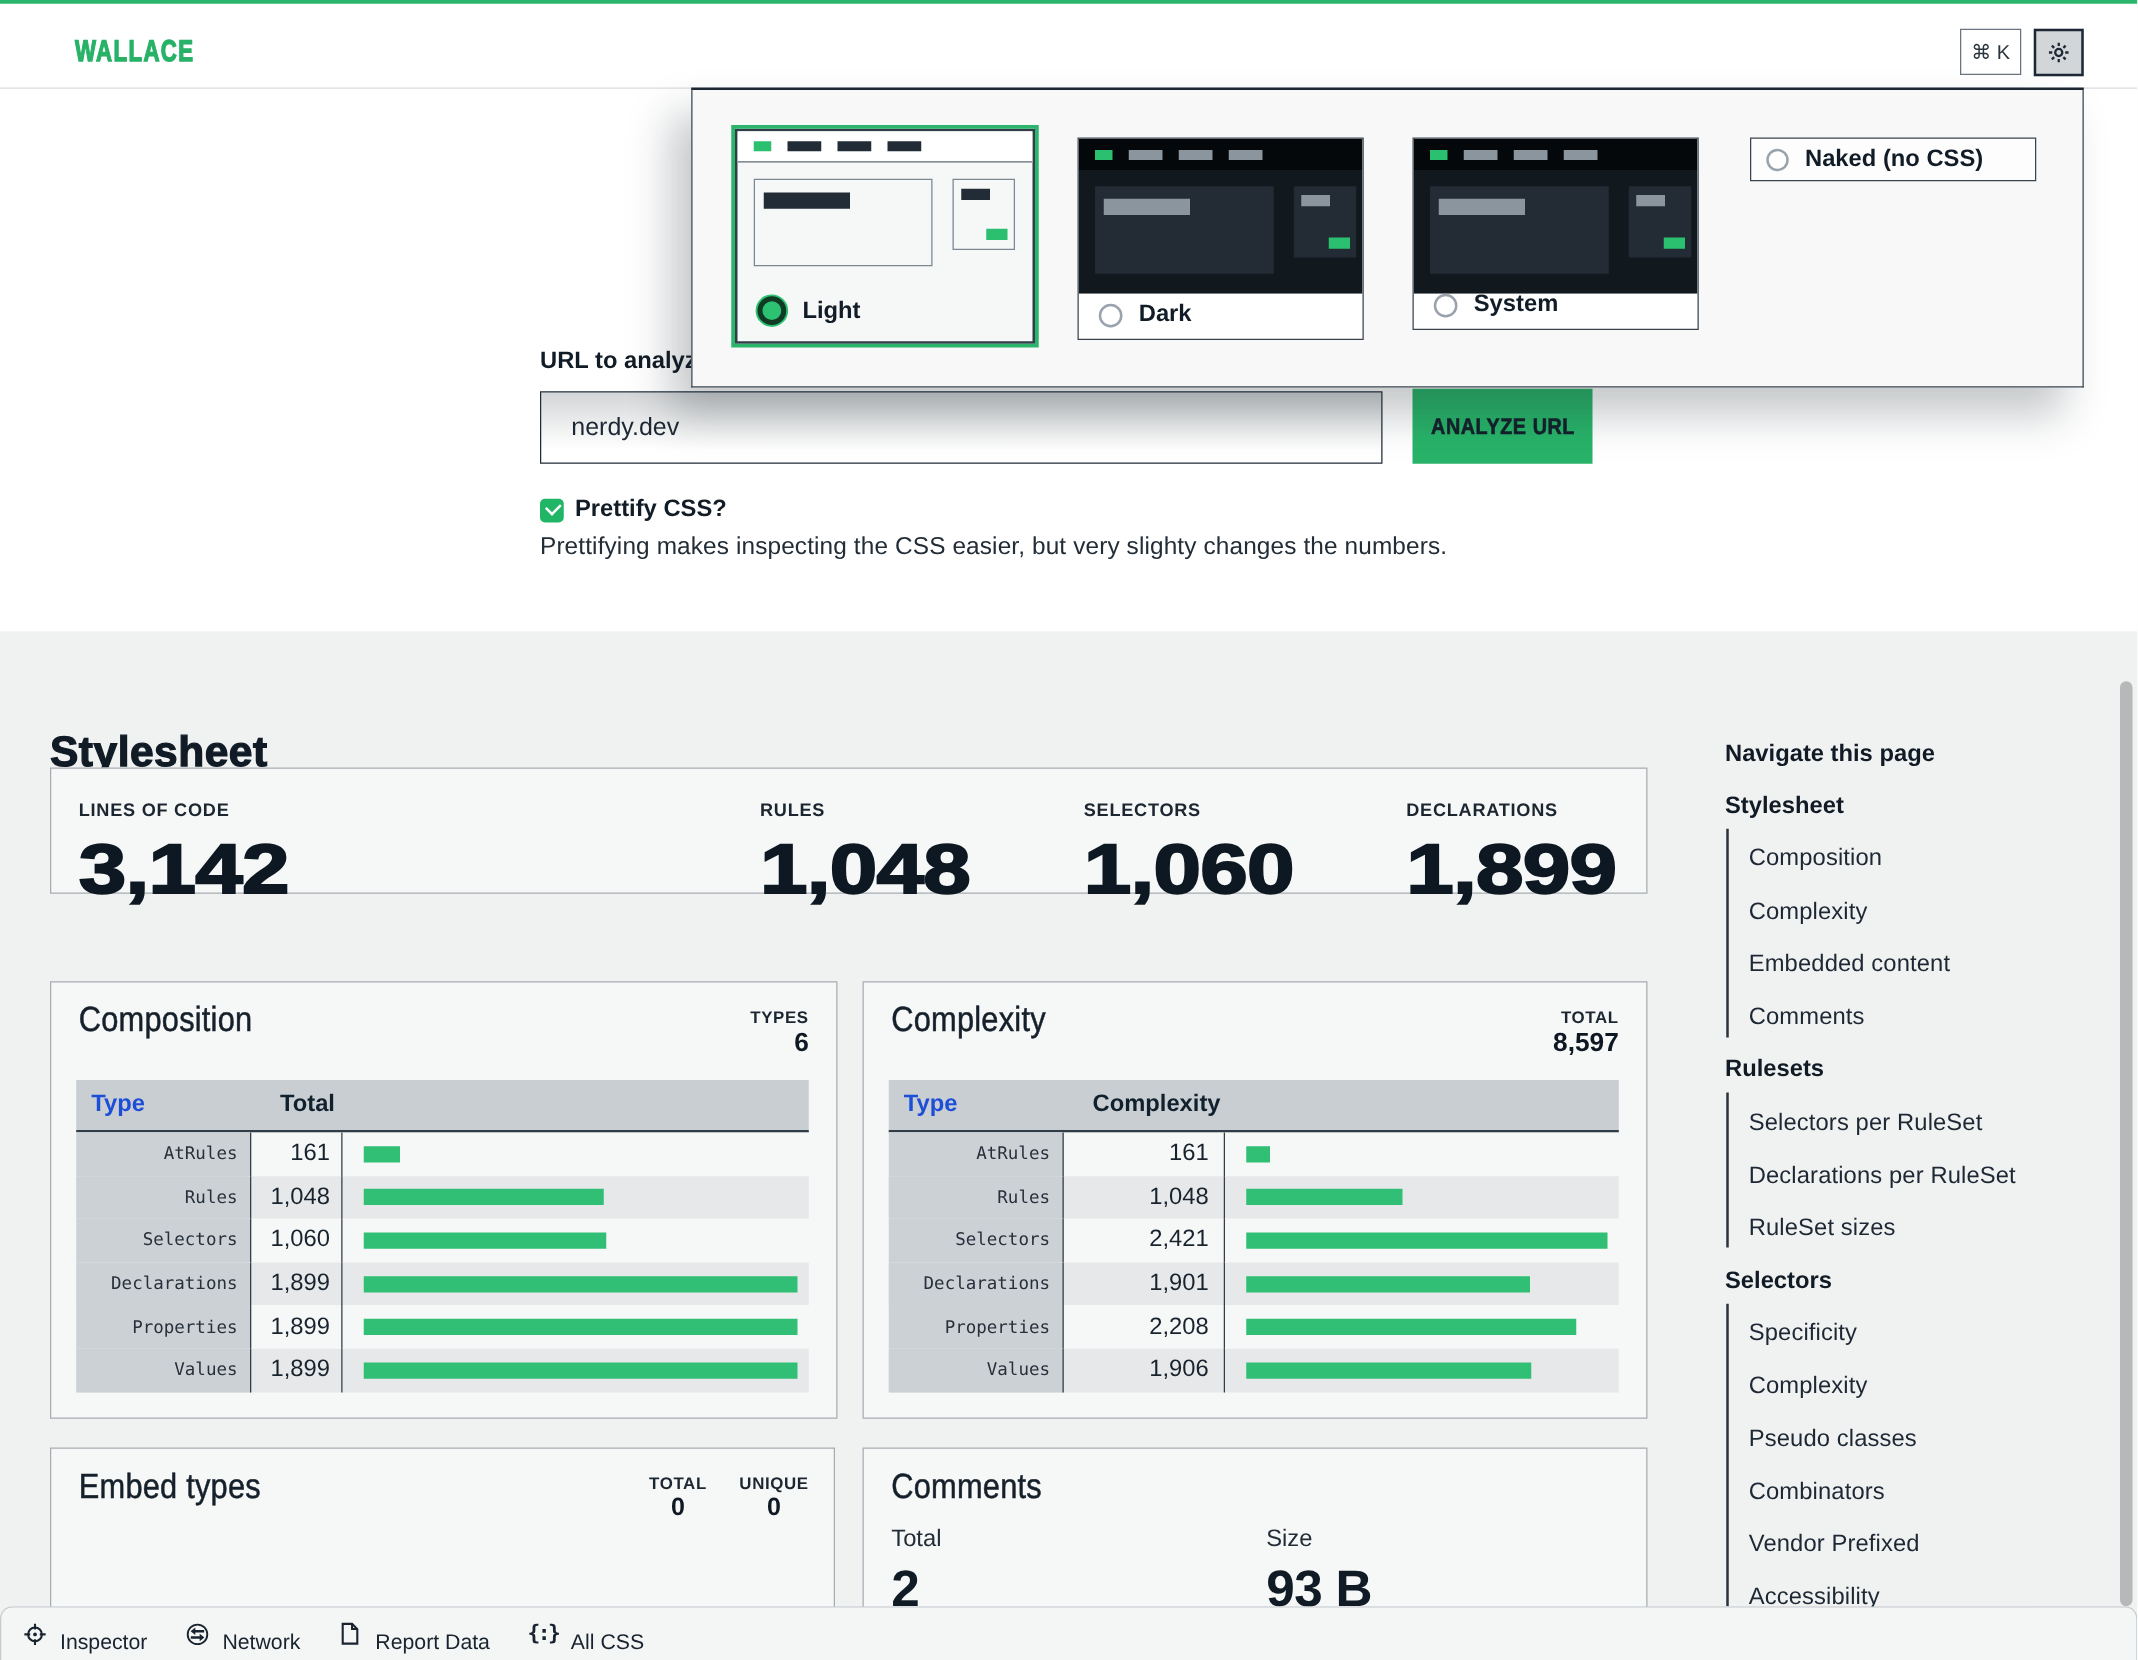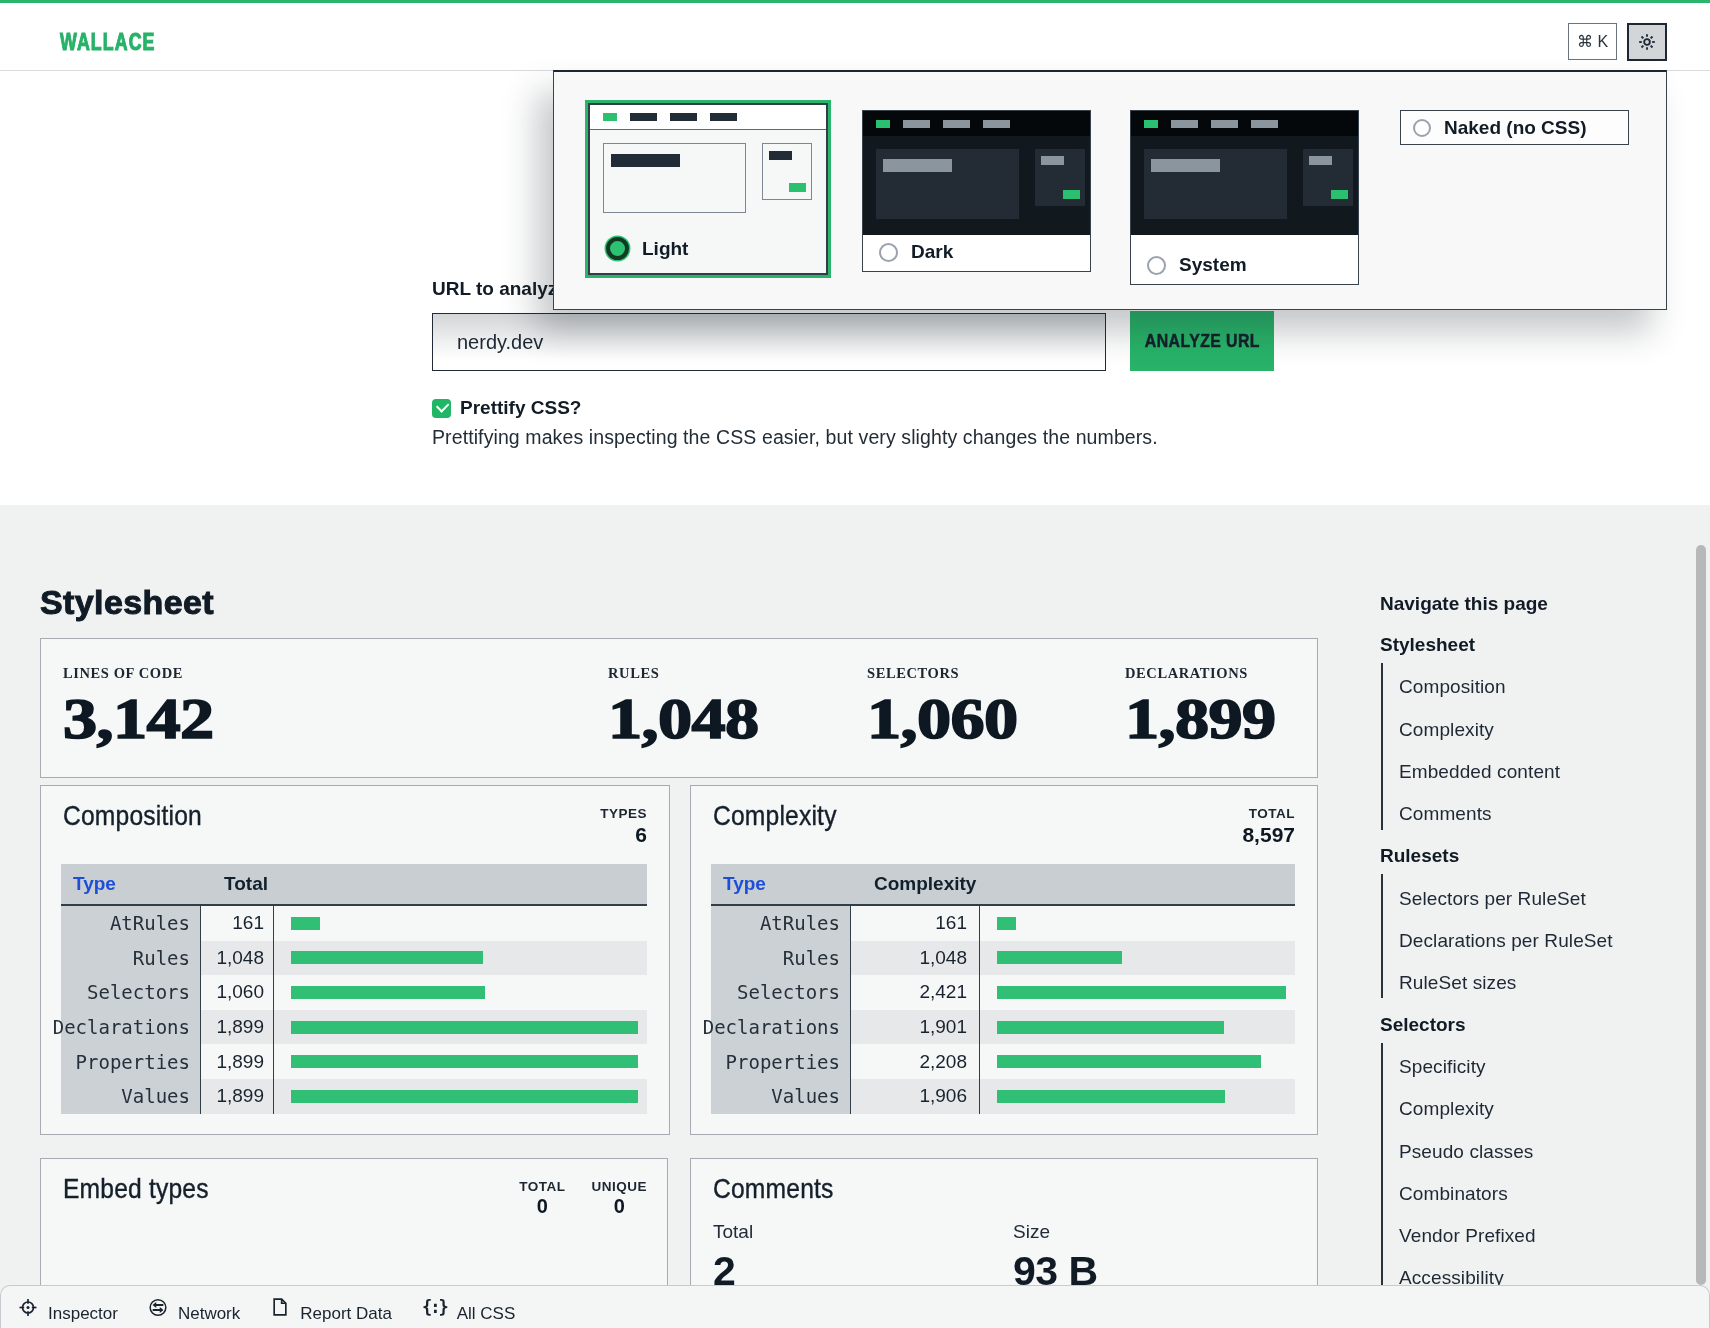--- a/index.html
+++ b/index.html
@@ -21,21 +21,21 @@
   
   .theme-panel { position:absolute; left:553px; top:70px; width:1114px; height:240px; background:#f8f8f8; border:1px solid #39434d; border-top:2px solid #1b2632; box-shadow:-16px 22px 32px rgba(25,35,45,0.25); z-index:40; }
   .theme-option { position:absolute; cursor:pointer; }
   .theme-option .opt-label { display:flex; align-items:center; gap:13px; font-size:19px; font-weight:bold; color:#111c26; }
   .radio { width:19px; height:19px; border-radius:50%; background:#fff; border:2px solid #9aa3ad; flex:0 0 auto; }
   .radio.selected { width:23px; height:23px; background:#2cc271; border:4.5px solid #103a23; box-shadow:0 0 0 1.5px #2cc271; }
 
   .opt-light { left:34px; top:31px; width:240px; height:172px; background:#f6f7f7; border:2px solid #313d47; outline:3px solid #2bb56c; }
   .opt-light .opt-label { position:absolute; left:16px; bottom:13px; }
   .opt-dark   { left:308px; top:38px; width:229px; height:162px; border:1.5px solid #39434d; background:#fff; }
-  .opt-system { left:576px; top:38px; width:229px; height:175px; border:1.5px solid #39434d; background:#fff; }
+  .opt-system { left:576px; top:38px; width:229px; height:154px; border:1.5px solid #39434d; background:#fff; }
   .opt-dark .opt-label, .opt-system .opt-label { position:absolute; left:16px; bottom:8px; }
   .opt-naked { left:846px; top:38px; width:229px; height:35px; border:1.5px solid #39434d; background:#fdfdfd; }
   .opt-naked .opt-label { position:absolute; left:12px; top:6px; }
   .opt-naked .opt-label .radio { width:18px; height:18px; }
 
   
   .mini { position:absolute; left:0; top:0; right:0; overflow:hidden; }
   .opt-light .mini { height:124px; }
   .opt-dark .mini, .opt-system .mini { height:124px; }
   .mini-nav { height:25px; display:flex; align-items:center; gap:13px; padding-left:13px; }
@@ -72,40 +72,40 @@
   .checkbox { width:19px; height:19px; border-radius:4px; background:#21b566; position:relative; }
   .checkbox::after { content:""; position:absolute; left:4.5px; top:3.5px; width:9px; height:5.5px; border-left:2.5px solid #fff; border-bottom:2.5px solid #fff; transform:rotate(-45deg); }
   .prettify-label { font-size:19px; font-weight:bold; color:#111c26; }
   .prettify-help { position:absolute; left:432px; top:426px; font-size:19.5px; color:#222d37; letter-spacing:0.1px; }
 
   
   .results { position:absolute; left:0; top:505px; width:100%; height:823px; background:#f0f1f1; z-index:1; }
   .sec-title { position:absolute; z-index:6; left:40px; top:583px; font-size:34px; font-weight:bold; color:#101b26; -webkit-text-stroke:1px #101b26; letter-spacing:0.4px; }
 
   .panel { position:absolute; z-index:6; background:#f6f7f7; border:1px solid #a6acb1; }
-  .stats-panel { left:40px; top:638px; width:1278px; height:140px;font-family:Liberation Serif, serif; }
+  .stats-panel { left:40px; top:614px; width:1278px; height:101px; }
   .stat-block { position:absolute; top:26px; }
   .stat-label { font-size:14.5px; font-weight:bold; color:#1b2631; letter-spacing:0.6px; }
   .stat-value { margin-top:5px; font-size:56px; font-weight:bold; color:#0d1822; -webkit-text-stroke:1.6px #0d1822; letter-spacing:-0.5px; white-space:nowrap; transform:scaleX(1.22); transform-origin:left top; }
 
   .comp-panel { left:40px; top:785px; width:630px; height:350px; }
   .cplx-panel { left:690px; top:785px; width:628px; height:350px; }
   .panel-title { position:absolute; left:22px; top:14px; font-size:28px; font-weight:normal; -webkit-text-stroke:0.4px #15202b; color:#15202b; letter-spacing:0.2px; transform:scaleX(0.88); transform-origin:left top; white-space:nowrap; }
   .panel-meta { position:absolute; right:22px; top:20px; text-align:right; }
   .panel-meta .m-label { font-size:13.5px; font-weight:bold; color:#1b2631; letter-spacing:0.5px; }
   .panel-meta .m-value { margin-top:2px; font-size:21px; font-weight:bold; color:#0d1822; }
 
   .dtable { position:absolute; left:20px; top:78px; right:22px; }
   .dtable .thead { display:flex; height:42px; background:#c9ced3; border-bottom:2px solid #313d47; align-items:center; }
   .dtable .thead .th1 { width:140px; padding-left:12px; font-size:19px; font-weight:bold; color:#1d4ed8; }
   .dtable .thead .th2 { padding-left:23px; font-size:19px; font-weight:bold; color:#10202c; }
   .trow { display:flex; height:34.6px; align-items:stretch; }
   .trow:nth-child(odd) { background:#f6f7f7; }
   .trow:nth-child(even) { background:#e7e8e9; }
-  .td-type { width:140px; background:#ccd1d6; border-right:1.5px solid #313d47; display:flex; align-items:center; justify-content:flex-end; padding-right:10px; font-family:"DejaVu Sans Mono", monospace; font-size:19px; color:#26303a; }
+  .td-type { width:140px; background:#ccd1d6; border-right:1.5px solid #313d47; display:flex; align-items:center; justify-content:flex-end; padding-right:10px; font-family:"DejaVu Sans Mono", monospace; font-size:14px; color:#26303a; }
   .td-num { display:flex; align-items:center; justify-content:flex-end; border-right:1px solid #313d47; font-size:19px; color:#18232e; }
   .comp-panel .td-num { width:73px; padding-right:9px; }
   .cplx-panel .td-num { width:129px; padding-right:12px; }
   .td-bar { flex:1; display:flex; align-items:center; padding-left:17px; }
   .barwrap { height:13px; }
   .comp-panel .barwrap { width:347px; }
   .cplx-panel .barwrap { width:289px; }
   .bar { height:13px; background:#30bf75; }
 
   .embed-panel { left:40px; top:1158px; width:628px; height:168px; }

